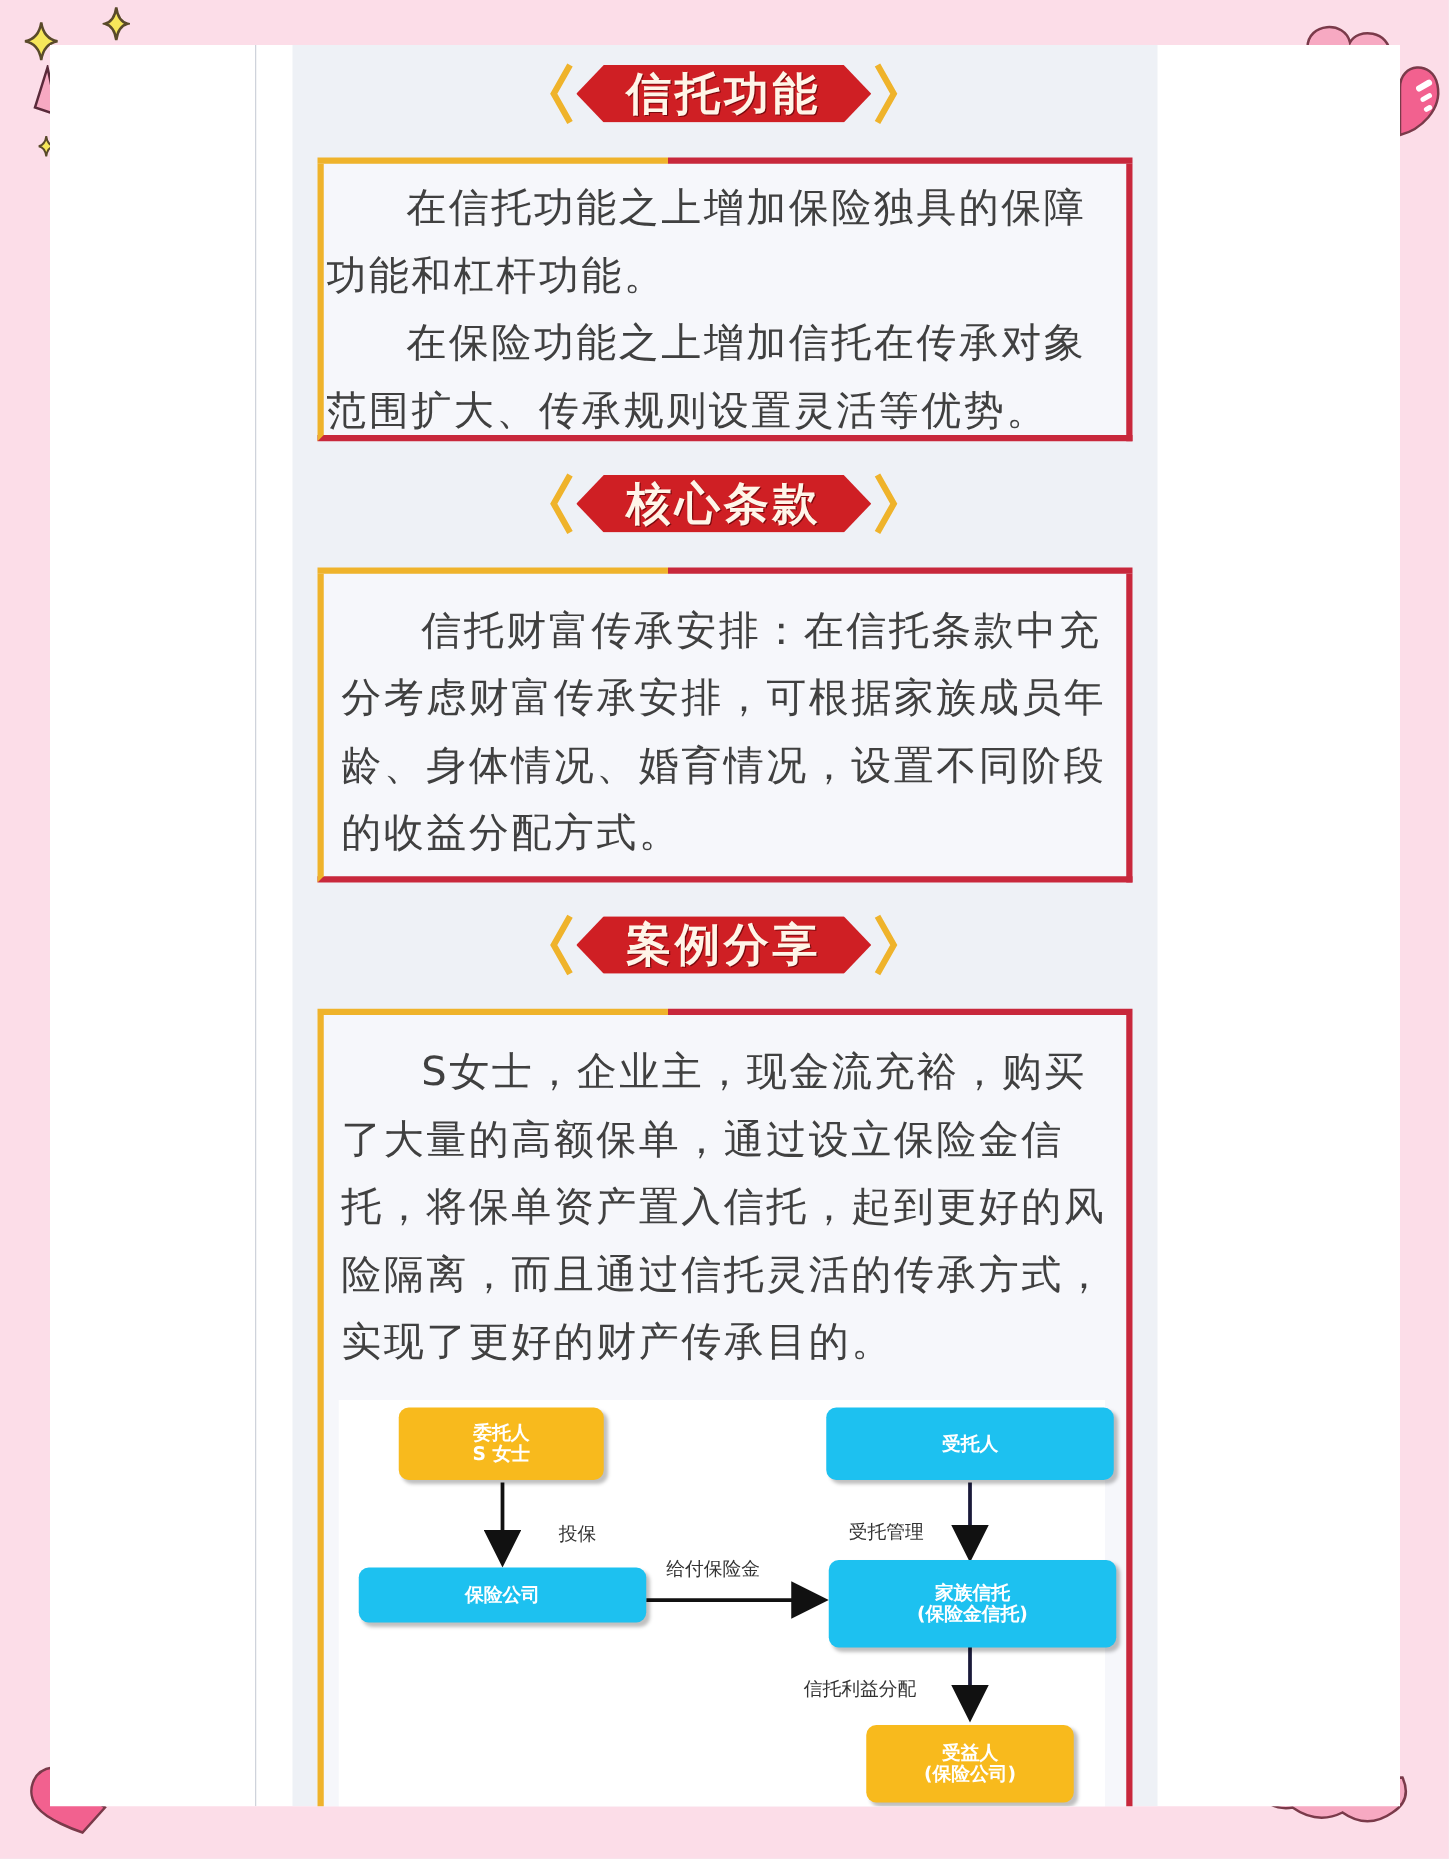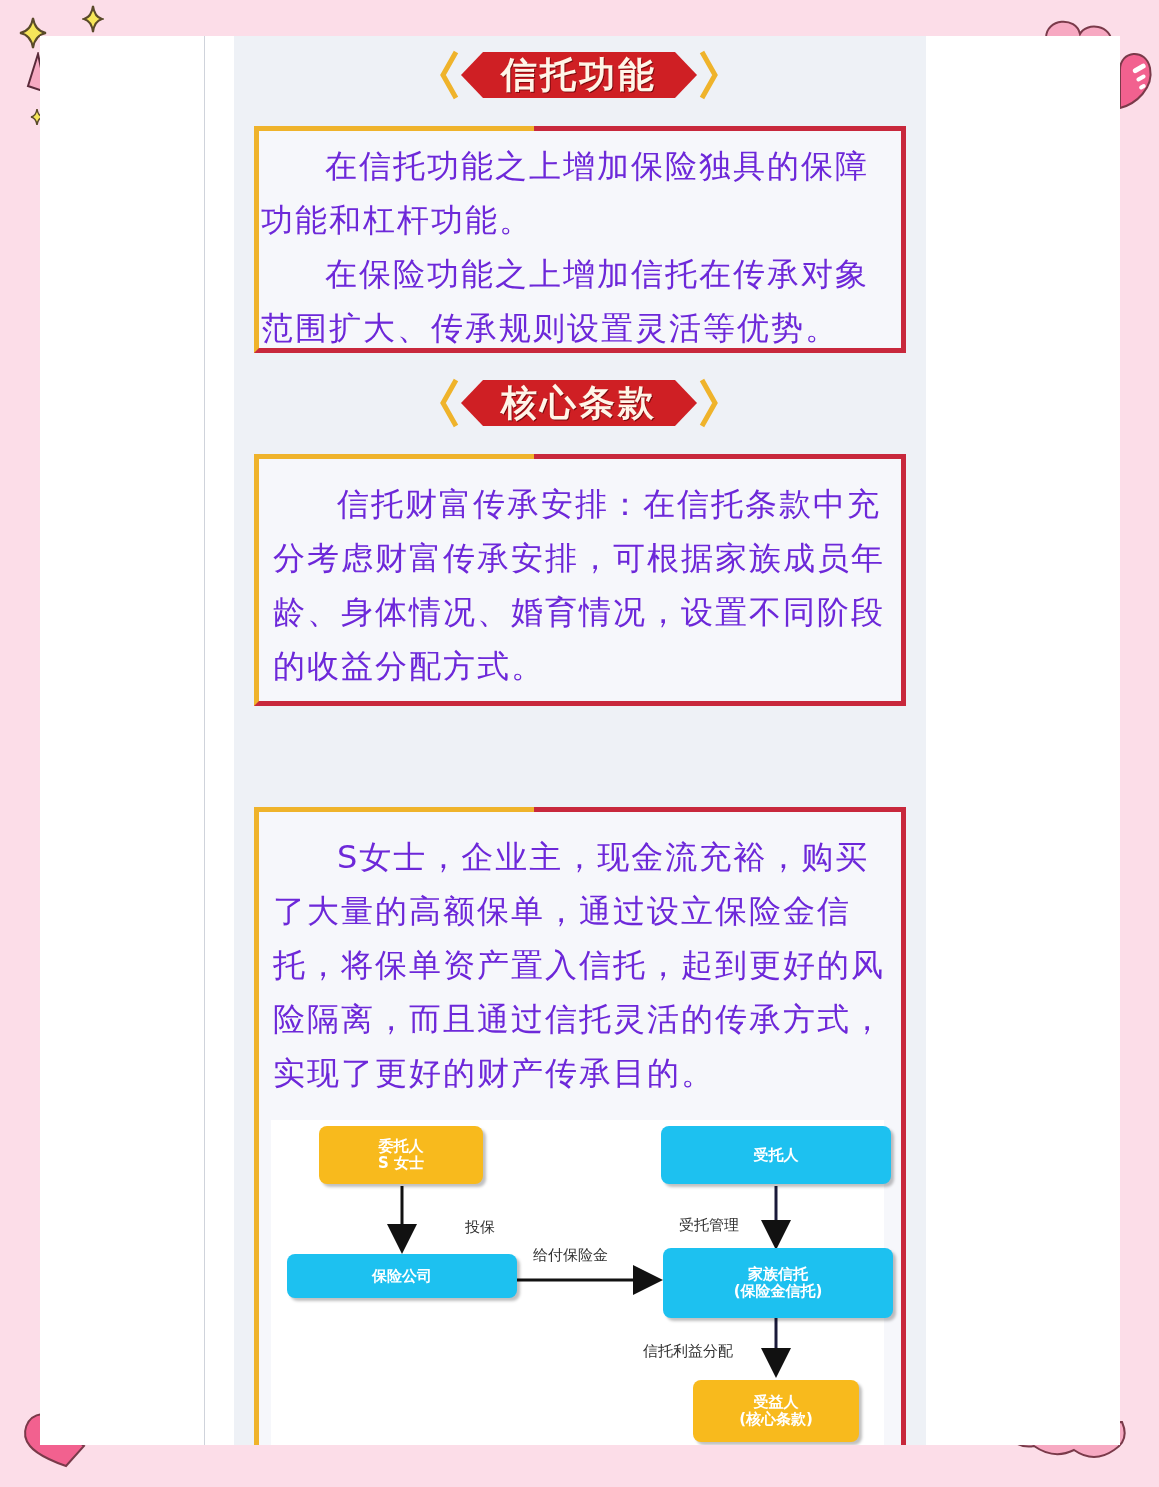--- a/index.html
+++ b/index.html
@@ -64,21 +64,21 @@
     border-right: 5px solid #c8283c;
     border-bottom: 5px solid #c8283c;
   }
   .card::before {
     content: "";
     position: absolute;
     top: -5px; left: -5px; right: -5px; height: 5px;
     background: linear-gradient(to right, #efb32b 0, #efb32b 43%, #c8283c 43%, #c8283c 100%);
   }
   .card p {
-    color: #6d28d9;
+    color: #404040;
     font-size: 32px;
     line-height: 54px;
     letter-spacing: 2px;
   }
   .card p.indent { text-indent: 64px; }
   .diagram {
     position: absolute;
     left: 18px; top: 650px;
     width: 613px; height: 330px;
     background: #ffffff;
@@ -165,20 +165,31 @@
         </div>
       <svg class="chev r" viewBox="0 0 20 50">
           <polyline points="3,2 16,25 3,48" fill="none" stroke="#efb32b" stroke-width="5"></polyline>
         </svg>
     </div>
 
     <div class="card" style="top:423px;left:20px;width:652px;height:247px;padding:18px 16px 0 14px;">
       <p class="indent">信托财富传承安排：在信托条款中充分考虑财富传承安排，可根据家族成员年龄、身体情况、婚育情况，设置不同阶段的收益分配方式。</p>
     </div>
 
+    <div class="header-banner" style="top:689px">
+      <svg class="chev l" viewBox="0 0 20 50">
+          <polyline points="17,2 4,25 17,48" fill="none" stroke="#efb32b" stroke-width="5"></polyline>
+        </svg>
+      <div class="ribbon">
+          <span>案例分享</span>
+        </div>
+      <svg class="chev r" viewBox="0 0 20 50">
+          <polyline points="3,2 16,25 3,48" fill="none" stroke="#efb32b" stroke-width="5"></polyline>
+        </svg>
+    </div>
 
     <div class="card" style="top:776px;left:20px;width:652px;height:700px;padding:18px 16px 0 14px;border-bottom:none;">
       <p class="indent">S女士，企业主，现金流充裕，购买了大量的高额保单，通过设立保险金信托，将保单资产置入信托，起到更好的风险隔离，而且通过信托灵活的传承方式，实现了更好的财产传承目的。</p>
 
       <div class="diagram" style="left:12px;top:308px;">
         <svg class="arrows" width="613" height="330" viewBox="0 0 613 330">
           <defs>
             <marker id="ah" markerWidth="10" markerHeight="10" refX="8" refY="5" orient="auto">
               <path d="M0,0 L10,5 L0,10 Z" fill="#111"></path>
             </marker>
@@ -198,24 +209,24 @@
         </div>
         <div class="node blue" style="left:390px;top:6px;width:230px;height:58px;">
           <span>受托人</span>
         </div>
         <div class="node blue" style="left:392px;top:128px;width:230px;height:70px;">
           <span>家族信托</span>
           <span>(保险金信托)</span>
         </div>
         <div class="node yellow" style="left:422px;top:260px;width:166px;height:62px;">
           <span>受益人</span>
-          <span>(核心条款)</span>
-        </div>
-
-        <div class="edge-label" style="left:176px;top:98px;margin-left:18px;">投保</div>
+          <span>(保险公司)</span>
+        </div>
+
+        <div class="edge-label" style="left:176px;top:98px;">投保</div>
         <div class="edge-label" style="left:262px;top:126px;">给付保险金</div>
         <div class="edge-label" style="left:408px;top:96px;">受托管理</div>
         <div class="edge-label" style="left:372px;top:222px;">信托利益分配</div>
       </div>
     </div>
 
   </div>
 </div>
 
 </body></html>

